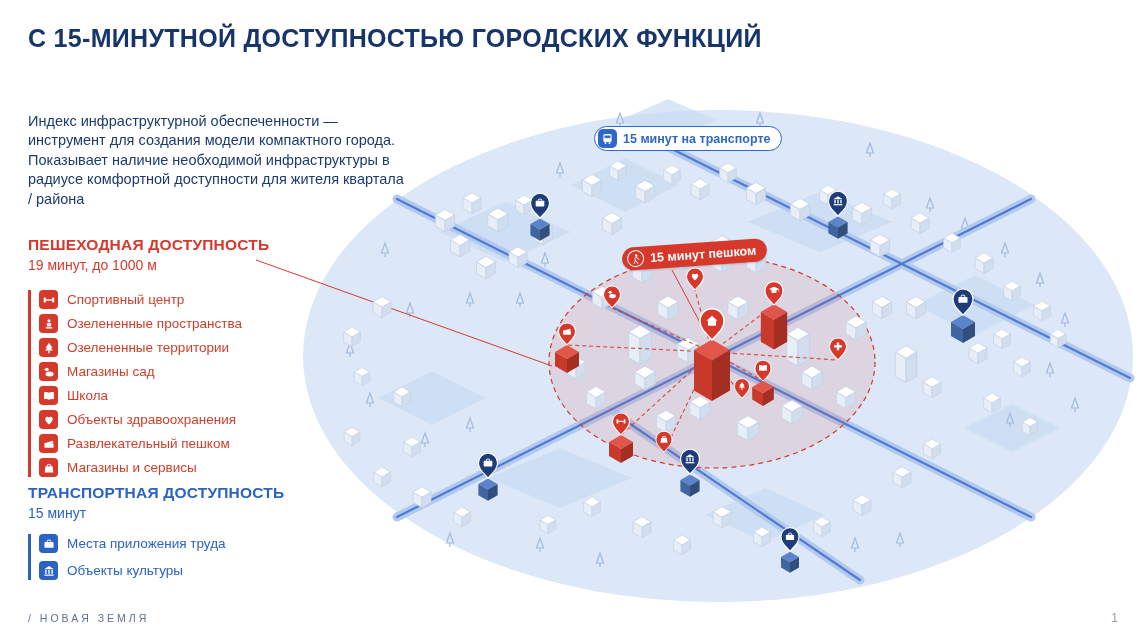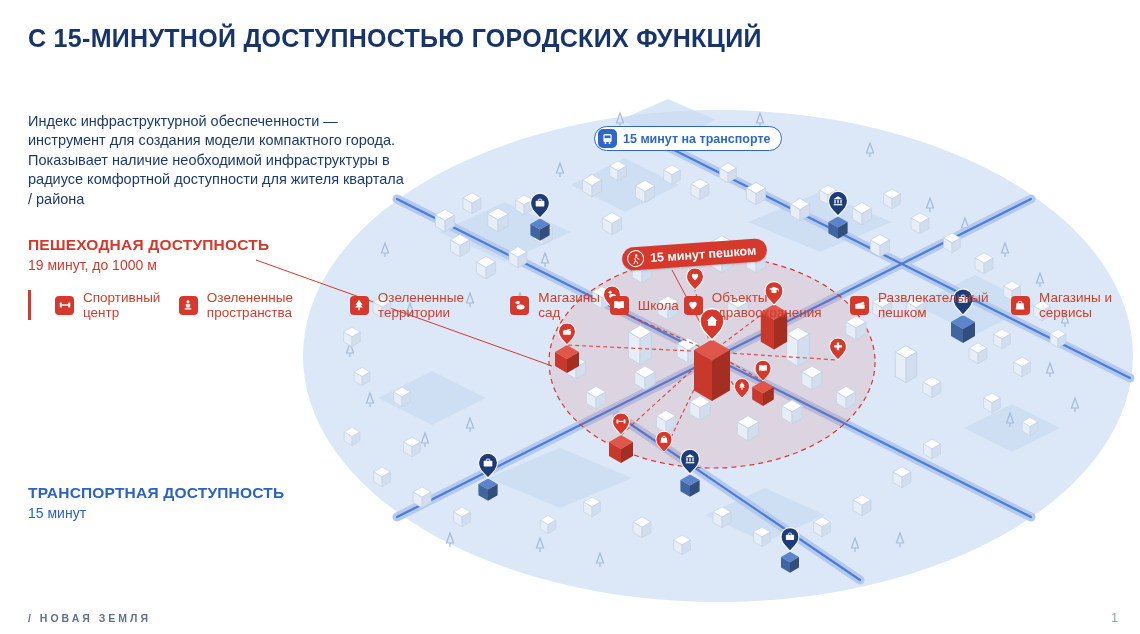--- a/index.html
+++ b/index.html
@@ -8,22 +8,22 @@
   #map-svg{position:absolute;left:0;top:0;width:1140px;height:634px;z-index:1;}
   .title{position:absolute;left:28px;top:22px;z-index:3;color:#17356b;font-weight:700;
          font-size:25px;line-height:1.3;letter-spacing:.3px;}
   .intro{position:absolute;left:28px;top:112px;width:378px;z-index:3;color:#1c3a6d;
          font-size:14.5px;line-height:1.34;}
   .sec-head{position:absolute;left:28px;z-index:3;}
   .sec-head .t{font-weight:700;font-size:15.5px;letter-spacing:.2px;}
   .sec-head .s{font-size:14px;margin-top:3px;}
   .ped-head{top:236px;color:#d6392c;}
   .trans-head{top:484px;color:#2b62c4;}
-  .list{position:absolute;left:28px;z-index:3;display:flex;flex-direction:row;
-        border-left:3px solid;padding-left:24px;}
+  .list{position:absolute;left:28px;z-index:3;display:flex;flex-direction:column;
+        border-left:3px solid;padding-left:8px;}
   .ped-list{top:290px;border-color:#d6392c;gap:5px;}
   .trans-list{top:534px;border-color:#2b62c4;gap:8px;}
   .li{display:flex;align-items:center;gap:9px;font-size:13.5px;}
   .ped-list .li{color:#cf3e2b;}
   .trans-list .li{color:#2b62c4;}
   .ic{width:19px;height:19px;border-radius:4px;display:inline-flex;align-items:center;
       justify-content:center;flex:0 0 auto;}
   .ped-list .ic{background:#d6392c;}
   .trans-list .ic{background:#2b62c4;}
   .ic svg{width:14px;height:14px;display:block;}
@@ -33,21 +33,21 @@
          border-radius:15px;padding:2px 11px 2px 3px;}
   .badge-walk{left:622px;top:243px;background:#d6392c;color:#fff;border-radius:14px;
          padding:3px 11px 3px 5px;transform:rotate(-4deg);box-shadow:0 1px 2px rgba(0,0,0,.18);}
   .bsq{width:19px;height:19px;border-radius:5px;background:#2f66cc;display:inline-flex;
        align-items:center;justify-content:center;}
   .bsq svg{width:15px;height:15px;display:block;}
   .bring{width:17px;height:17px;border-radius:50%;border:1.4px solid #fff;box-sizing:border-box;
          display:inline-flex;align-items:center;justify-content:center;}
   .bring svg{width:12px;height:12px;display:block;}
   .logo{position:absolute;left:28px;bottom:10px;z-index:3;font-size:10.5px;letter-spacing:3px;
-        color:#5f7090;font-weight:700;}
+        color:#5f7090;font-weight:400;}
   .pagenum{position:absolute;right:22px;bottom:9px;z-index:3;font-size:12px;color:#8fa0b8;}
 </style>
 </head>
 <body>
 
 <div class="slide">
 
   <svg width="0" height="0" style="position:absolute" aria-hidden="true">
     <defs>
       <path id="pinpath" d="M0 0 C -5.5 -6 -10 -9.5 -10 -16 A 10 10 0 1 1 10 -16 C 10 -9.5 5.5 -6 0 0 Z"></path>
@@ -458,20 +458,38 @@
         </span>
       <span>Магазины и сервисы</span>
     </div>
   </div>
 
   <div class="sec-head trans-head">
     <div class="t">ТРАНСПОРТНАЯ ДОСТУПНОСТЬ</div>
     <div class="s">15 минут</div>
   </div>
 
+  <div class="list trans-list">
+    <div class="li">
+      <span class="ic">
+          <svg viewBox="0 0 20 20">
+            <use href="#g-work"></use>
+          </svg>
+        </span>
+      <span>Места приложения труда</span>
+    </div>
+    <div class="li">
+      <span class="ic">
+          <svg viewBox="0 0 20 20">
+            <use href="#g-culture"></use>
+          </svg>
+        </span>
+      <span>Объекты культуры</span>
+    </div>
+  </div>
 
   <div class="badge badge-transport">
     <span class="bsq">
         <svg viewBox="0 0 20 20">
           <use href="#g-bus"></use>
         </svg>
       </span>
     <span>15 минут на транспорте</span>
   </div>
   <div class="badge badge-walk">

